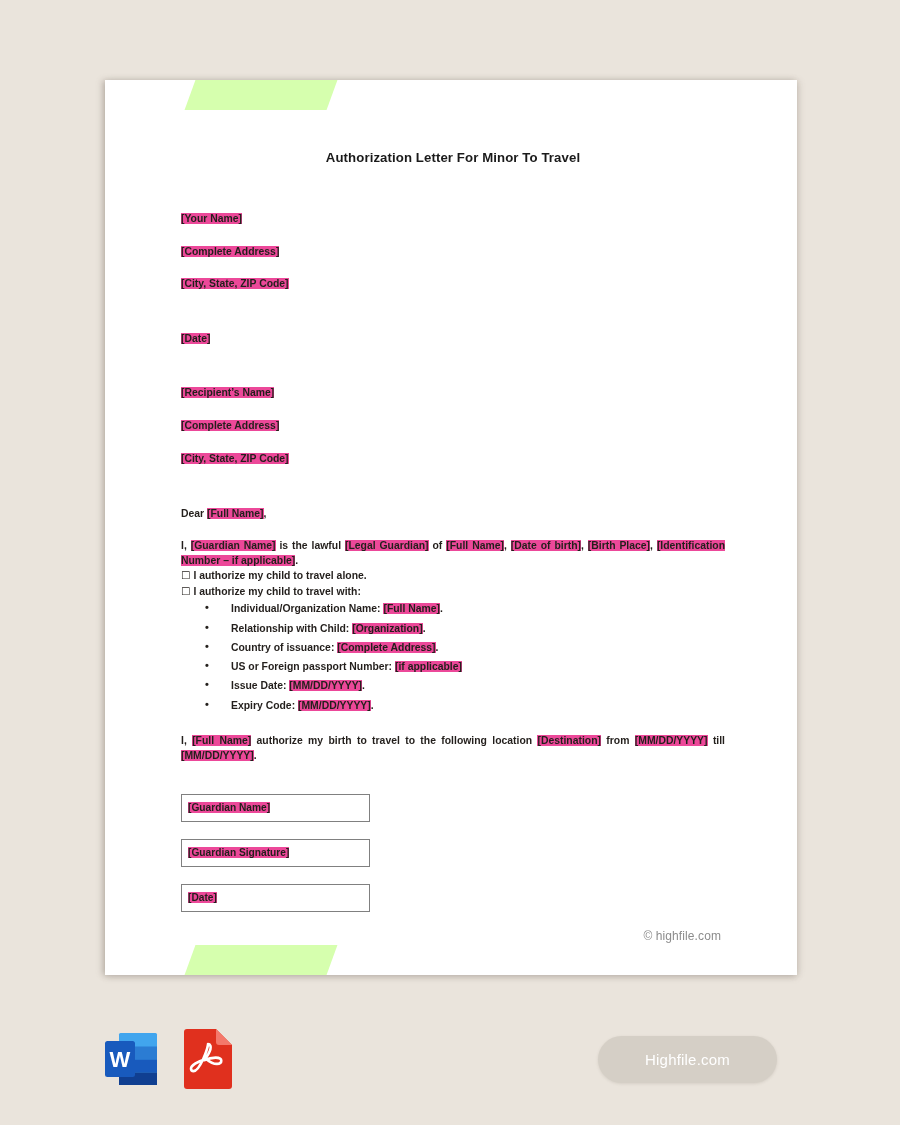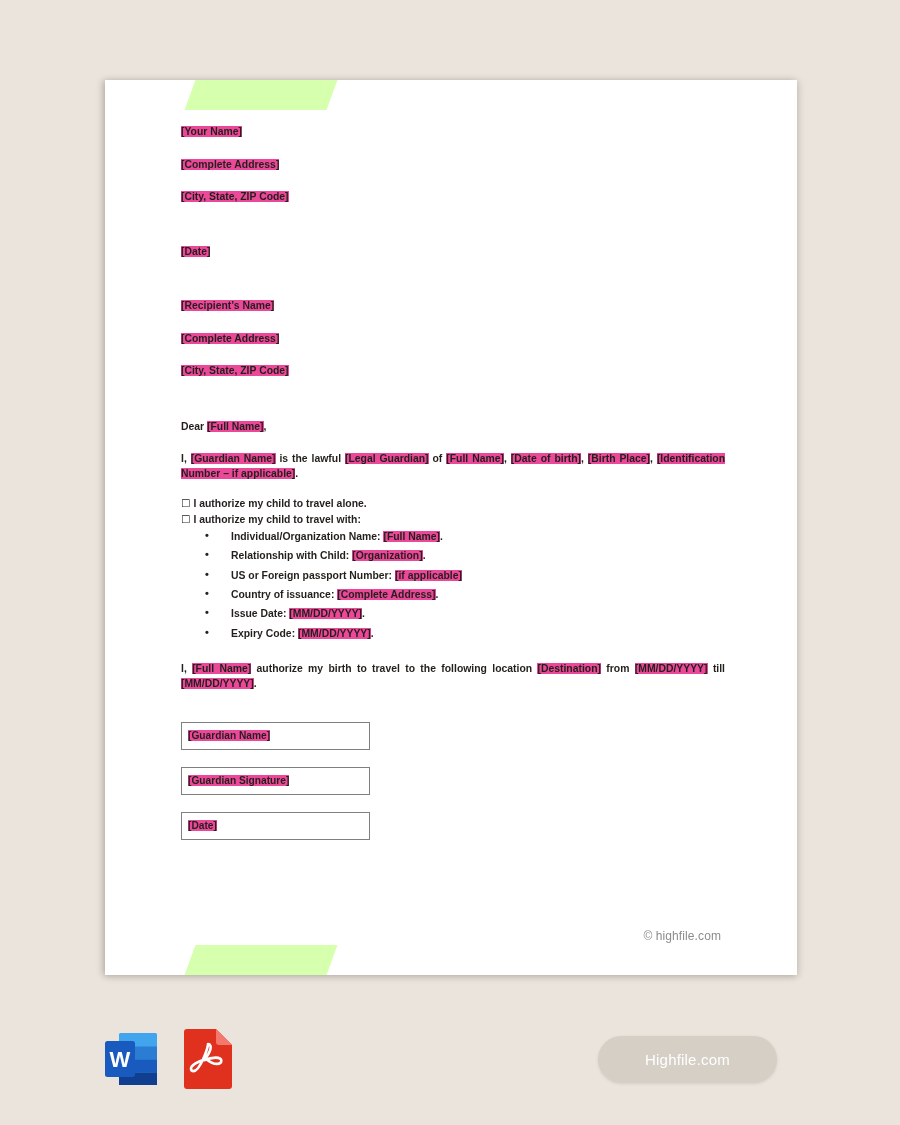--- a/index.html
+++ b/index.html
@@ -76,21 +76,21 @@
   .para-last { margin-top: 20px; }
 
   
   .hl {
     background: #ec4899;
     font-weight: bold;
     color: #231F1C;
   }
 
   
-  .check-list { margin-top: 15px; }
+  .check-list { }
   .check-line {
     font-weight: bold;
     margin-bottom: 1px;
     white-space: nowrap;
   }
   .cbox {
     font-family: "DejaVu Sans", sans-serif;
     font-size: 10.5px;
     margin-right: 3px;
   }
@@ -172,20 +172,21 @@
 </head>
 <body>
 
 <div class="page">
 
   <div class="deco deco-top"></div>
   <div class="deco deco-bottom"></div>
 
   <div class="doc">
 
+    <div class="doc-title">Authorization Letter For Minor To Travel</div>
 
     <div class="addr-block">
       <div class="addr-line">
         <span class="hl">[Your Name]</span>
       </div>
       <div class="addr-line">
         <span class="hl">[Complete Address]</span>
       </div>
       <div class="addr-line">
         <span class="hl">[City, State, ZIP Code]</span>
@@ -214,22 +215,22 @@
 
     <div class="para"><span>I, </span><span class="hl">[Guardian Name]</span><span> is the lawful </span><span class="hl">[Legal Guardian]</span><span> of </span><span class="hl">[Full Name]</span><span>, </span><span class="hl">[Date of birth]</span><span>, </span><span class="hl">[Birth Place]</span><span>, </span><span class="hl">[Identification Number – if applicable]</span><span>.</span></div>
 
     <div class="check-list">
       <div class="check-line"><span class="cbox">☐</span><span>I authorize my child to travel alone.</span></div>
       <div class="check-line"><span class="cbox">☐</span><span>I authorize my child to travel with:</span></div>
 
       <ul class="bullets">
         <li><span>Individual/Organization Name: </span><span class="hl">[Full Name]</span><span>.</span></li>
         <li><span>Relationship with Child: </span><span class="hl">[Organization]</span><span>.</span></li>
+        <li><span>Country of issuance: </span><span class="hl">[Complete Address]</span><span>.</span></li>
         <li><span>US or Foreign passport Number: </span><span class="hl">[if applicable]</span><span></span></li>
-        <li><span>Country of issuance: </span><span class="hl">[Complete Address]</span><span>.</span></li>
         <li><span>Issue Date: </span><span class="hl">[MM/DD/YYYY]</span><span>.</span></li>
         <li><span>Expiry Code: </span><span class="hl">[MM/DD/YYYY]</span><span>.</span></li>
       </ul>
     </div>
 
     <div class="para para-last"><span>I, </span><span class="hl">[Full Name]</span><span> authorize my birth to travel to the following location </span><span class="hl">[Destination]</span><span> from </span><span class="hl">[MM/DD/YYYY]</span><span> till </span><span class="hl">[MM/DD/YYYY]</span><span>.</span></div>
 
     <div class="sig-area">
       <div class="sig-box">
         <span class="hl">[Guardian Name]</span>

